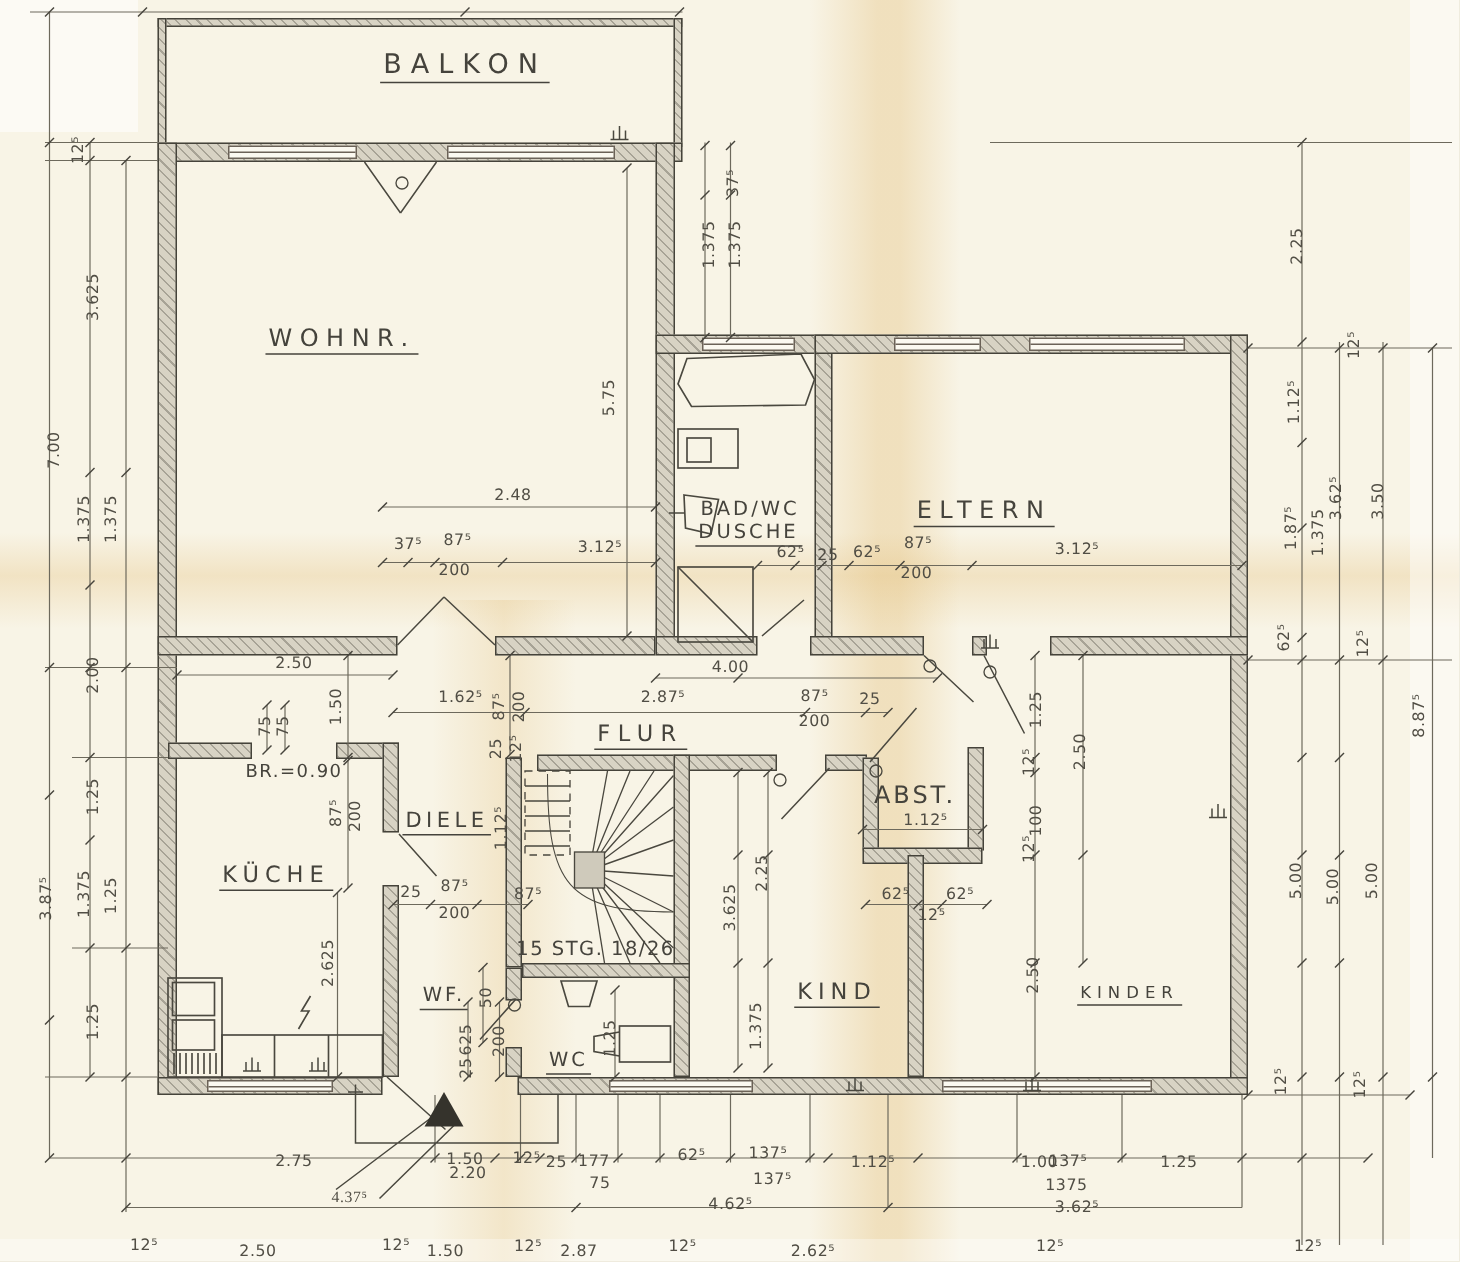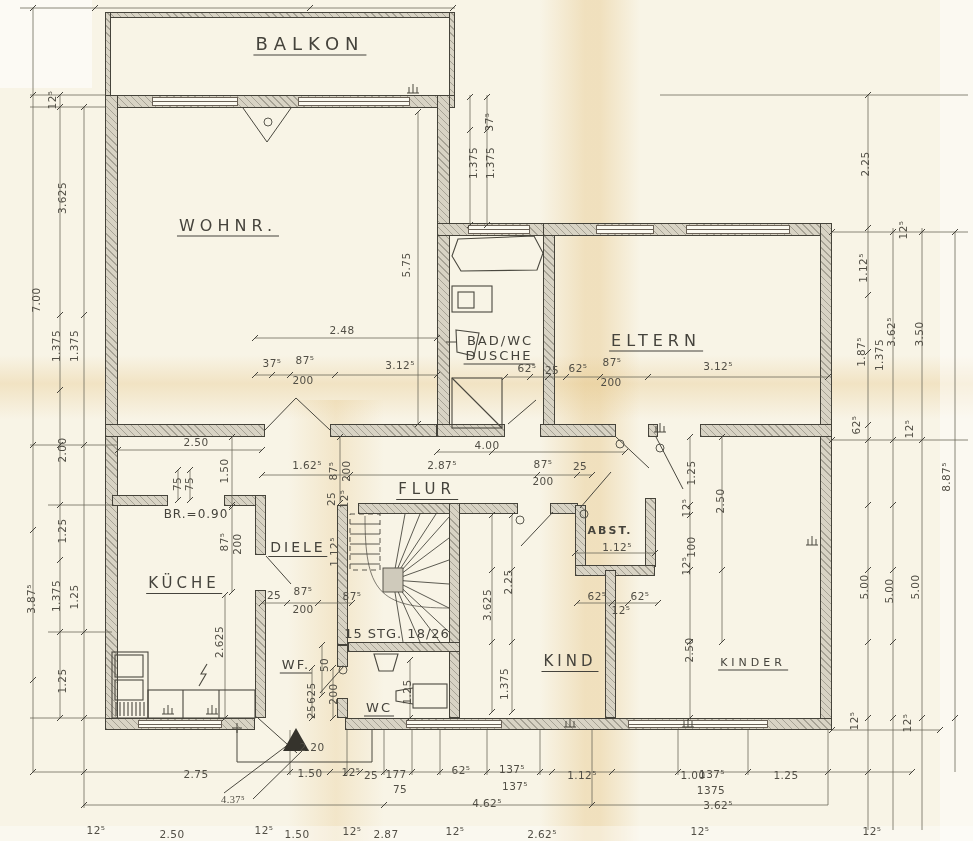--- a/index.html
+++ b/index.html
@@ -338,22 +338,22 @@
       </svg></div>
   <div id="labels">
       <div class="room u" style="left: 310px; top: 44px; font-size: 18px; letter-spacing: 6px;">BALKON</div>
       <div class="room u" style="left: 228px; top: 226px; font-size: 16px; letter-spacing: 5px;">WOHNR.</div>
       <div class="room" style="left: 500px; top: 340px; font-size: 13px; letter-spacing: 2px;">BAD/WC</div>
       <div class="room u" style="left: 499px; top: 356px; font-size: 13px; letter-spacing: 2px;">DUSCHE</div>
       <div class="room u" style="left: 656px; top: 341px; font-size: 16px; letter-spacing: 5px;">ELTERN</div>
       <div class="room u" style="left: 427px; top: 490px; font-size: 15px; letter-spacing: 5px;">FLUR</div>
       <div class="room u" style="left: 298px; top: 548px; font-size: 14px; letter-spacing: 3px;">DIELE</div>
       <div class="room u" style="left: 184px; top: 584px; font-size: 15px; letter-spacing: 4px;">KÜCHE</div>
-      <div class="room" style="left: 610px; top: 530px; font-size: 11px; letter-spacing: 2px; font-weight: bold;">ABST.</div>
-      <div class="room u" style="left: 570px; top: 662px; font-size: 15px; letter-spacing: 4px;">KIND</div>
+      <div class="room" style="left: 610px; top: 530px; font-size: 16px; letter-spacing: 2px;">ABST.</div>
+      <div class="room u" style="left: 558px; top: 662px; font-size: 15px; letter-spacing: 4px;">KIND</div>
       <div class="room u" style="left: 753px; top: 663px; font-size: 11px; letter-spacing: 4px;">KINDER</div>
       <div class="room u" style="left: 296px; top: 665px; font-size: 13px; letter-spacing: 2px;">WF.</div>
       <div class="room u" style="left: 379px; top: 708px; font-size: 13px; letter-spacing: 2px;">WC</div>
       <div class="room" style="left: 397px; top: 633px; font-size: 13px; letter-spacing: 1px;">15 STG. 18/26</div>
       <div class="room" style="left: 196px; top: 514px; font-size: 12px; letter-spacing: 1px;">BR.=0.90</div>
       <div class="dim r" style="left: 52px; top: 100px;">12⁵</div>
       <div class="dim r" style="left: 62px; top: 198px;">3.625</div>
       <div class="dim r" style="left: 36px; top: 300px;">7.00</div>
       <div class="dim r" style="left: 56px; top: 346px;">1.375</div>
       <div class="dim r" style="left: 74px; top: 346px;">1.375</div>
@@ -428,21 +428,21 @@
       <div class="dim" style="left: 640px; top: 596px;">62⁵</div>
       <div class="dim" style="left: 621px; top: 610px;">12⁵</div>
       <div class="dim r" style="left: 691px; top: 473px;">1.25</div>
       <div class="dim r" style="left: 686px; top: 508px;">12⁵</div>
       <div class="dim r" style="left: 691px; top: 547px;">100</div>
       <div class="dim r" style="left: 686px; top: 566px;">12⁵</div>
       <div class="dim r" style="left: 720px; top: 501px;">2.50</div>
       <div class="dim r" style="left: 689px; top: 650px;">2.50</div>
       <div class="dim" style="left: 196px; top: 774px;">2.75</div>
       <div class="dim" style="left: 310px; top: 773px;">1.50</div>
-      <div class="dim" style="left: 312px; top: 747px;">2.20</div>
+      <div class="dim" style="left: 312px; top: 782px;">2.20</div>
       <div class="dim" style="left: 351px; top: 772px;">12⁵</div>
       <div class="dim" style="left: 371px; top: 775px;">25</div>
       <div class="dim" style="left: 396px; top: 774px;">177</div>
       <div class="dim" style="left: 400px; top: 789px;">75</div>
       <div class="dim" style="left: 461px; top: 770px;">62⁵</div>
       <div class="dim" style="left: 512px; top: 769px;">137⁵</div>
       <div class="dim" style="left: 515px; top: 786px;">137⁵</div>
       <div class="dim" style="left: 582px; top: 775px;">1.12⁵</div>
       <div class="dim" style="left: 645px; top: 775px; margin-left: 48px;">1.00</div>
       <div class="dim" style="left: 712px; top: 774px;">137⁵</div>

